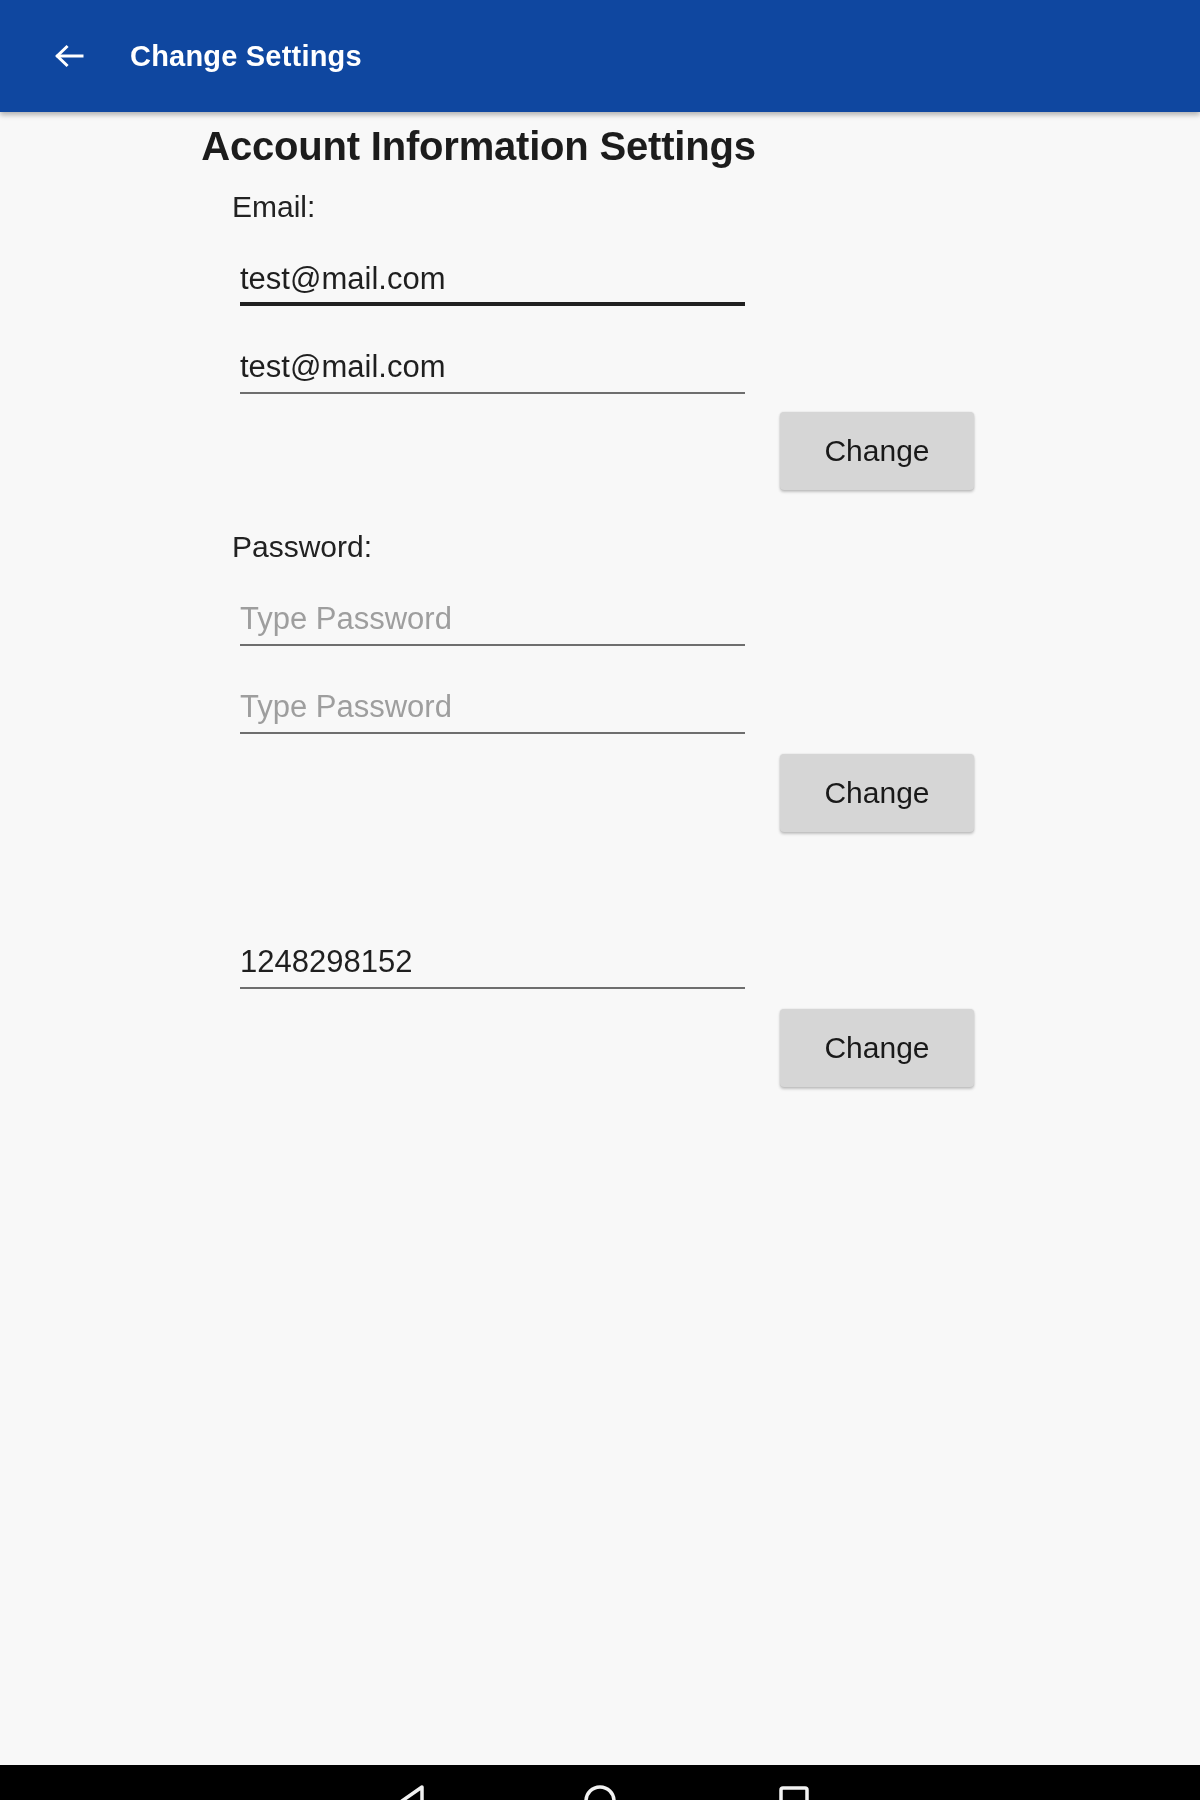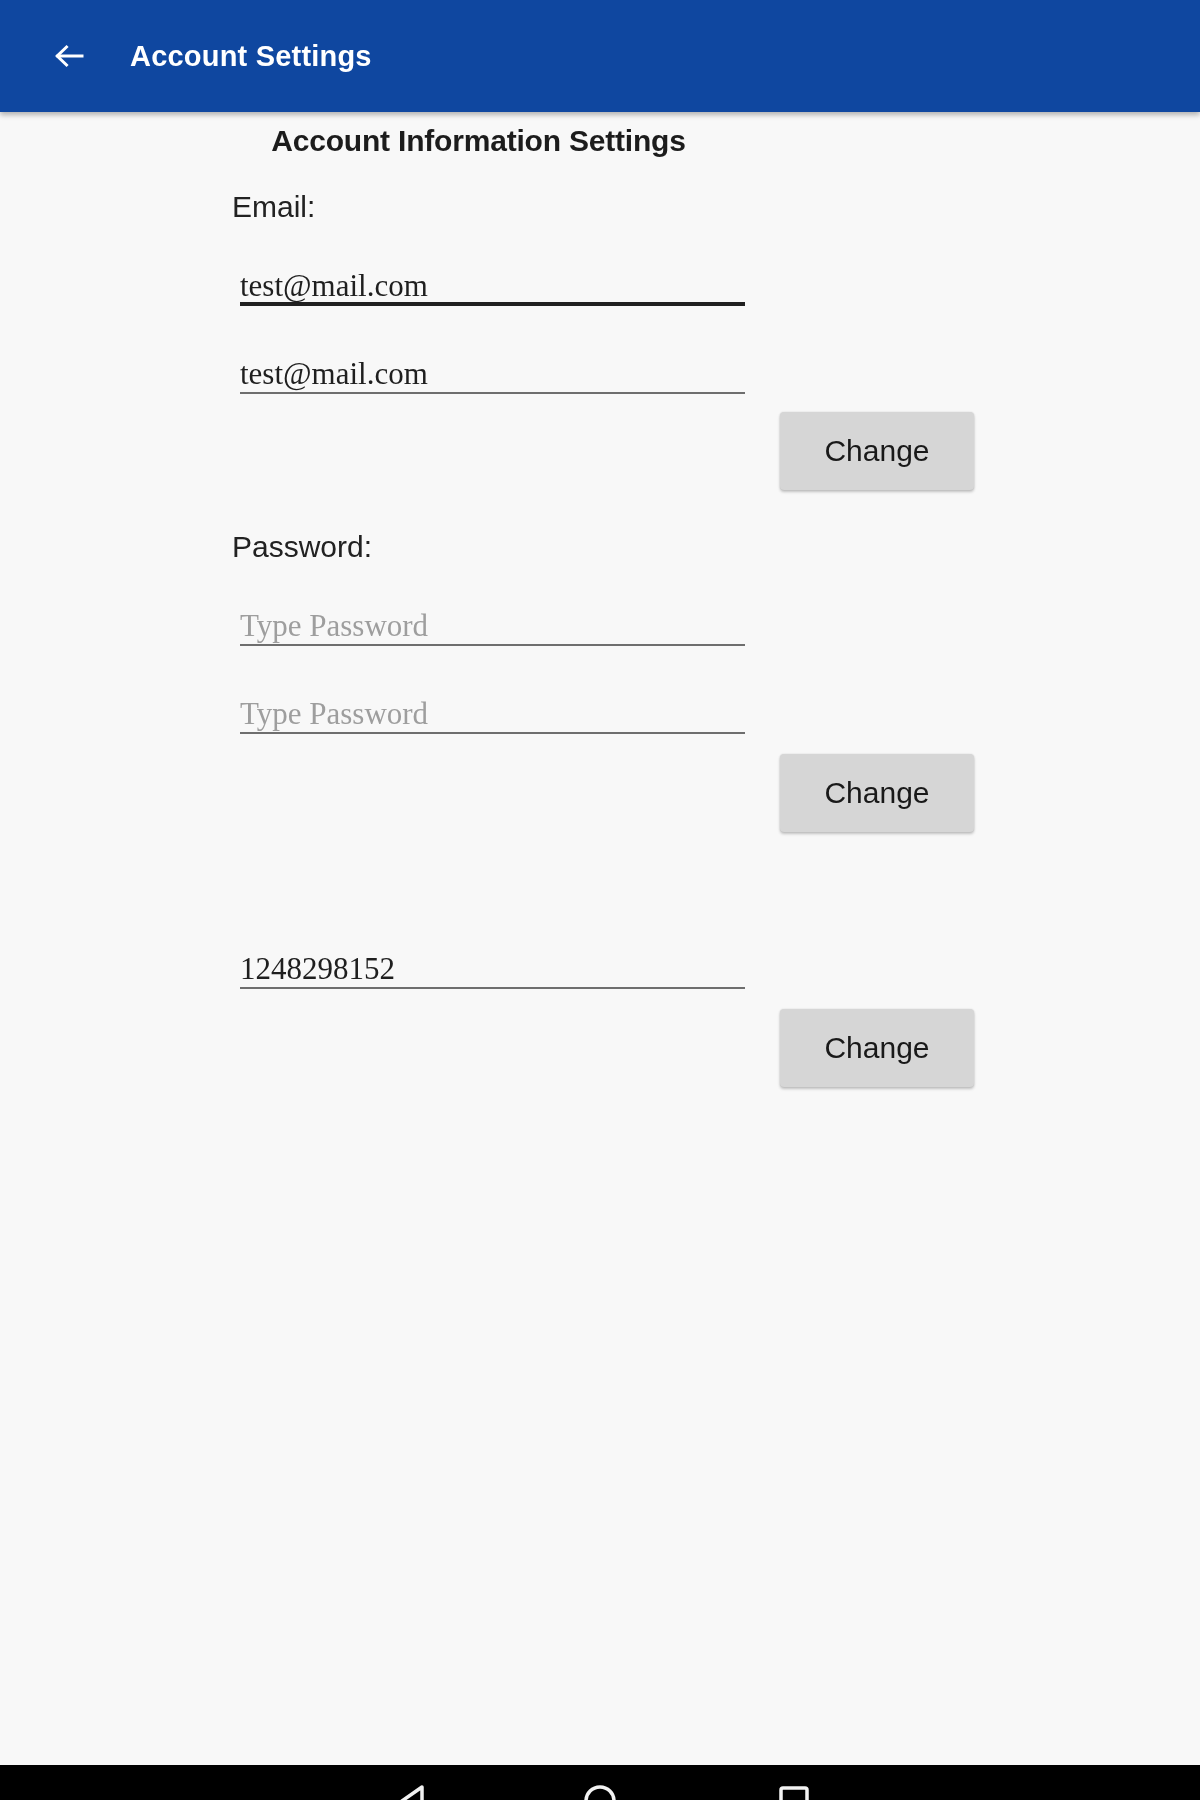--- a/index.html
+++ b/index.html
@@ -63,21 +63,21 @@
   }
 
   .section-title {
     position: absolute;
     left: 0;
     top: 0;
     width: 1200px;
     text-align: center;
     padding-right: 290px;
     box-sizing: border-box;
-    font-size: 30px;
+    font-size: 40px;
     font-weight: bold;
     color: #1c1c1c;
     letter-spacing: -0.2px;
     padding-left: 47px;
   }
 
   .field-label {
     position: absolute;
     left: 232px;
     font-size: 30px;
@@ -91,22 +91,22 @@
     width: 505px;
     height: 62px;
     box-sizing: border-box;
     display: flex;
     align-items: flex-end;
   }
   .input-line .txt {
     font-size: 31px;
     color: #1f1f1f;
     line-height: 40px;
+    padding-bottom: 7px;
     white-space: nowrap;
-    font-family: Liberation Serif, serif;
   }
   .input-line .txt.placeholder {
     color: #9e9e9e;
   }
   .input-line .rule {
     position: absolute;
     left: 0;
     bottom: 0;
     width: 505px;
     height: 2px;
@@ -175,21 +175,21 @@
 
   <div class="appbar">
     <div class="back-btn">
       <span>
         <svg width="40" height="40" viewBox="0 0 40 40" aria-hidden="true">
           <path d="M33 20 H9" stroke="#ffffff" stroke-width="3" stroke-linecap="square" fill="none"></path>
           <path d="M17.5 11 L8.2 20 L17.5 29" stroke="#ffffff" stroke-width="3" fill="none" stroke-linecap="square" stroke-linejoin="miter"></path>
         </svg>
       </span>
     </div>
-    <div class="appbar-title">Account Settings</div>
+    <div class="appbar-title">Change Settings</div>
   </div>
 
   <div class="content">
 
     <div class="section-title" style="top:12px;">Account Information Settings</div>
 
     <div class="field-label" style="top:78px;">Email:</div>
 
     <div class="input-line focused" style="top:132px;">
       <span class="txt">test@mail.com</span>

